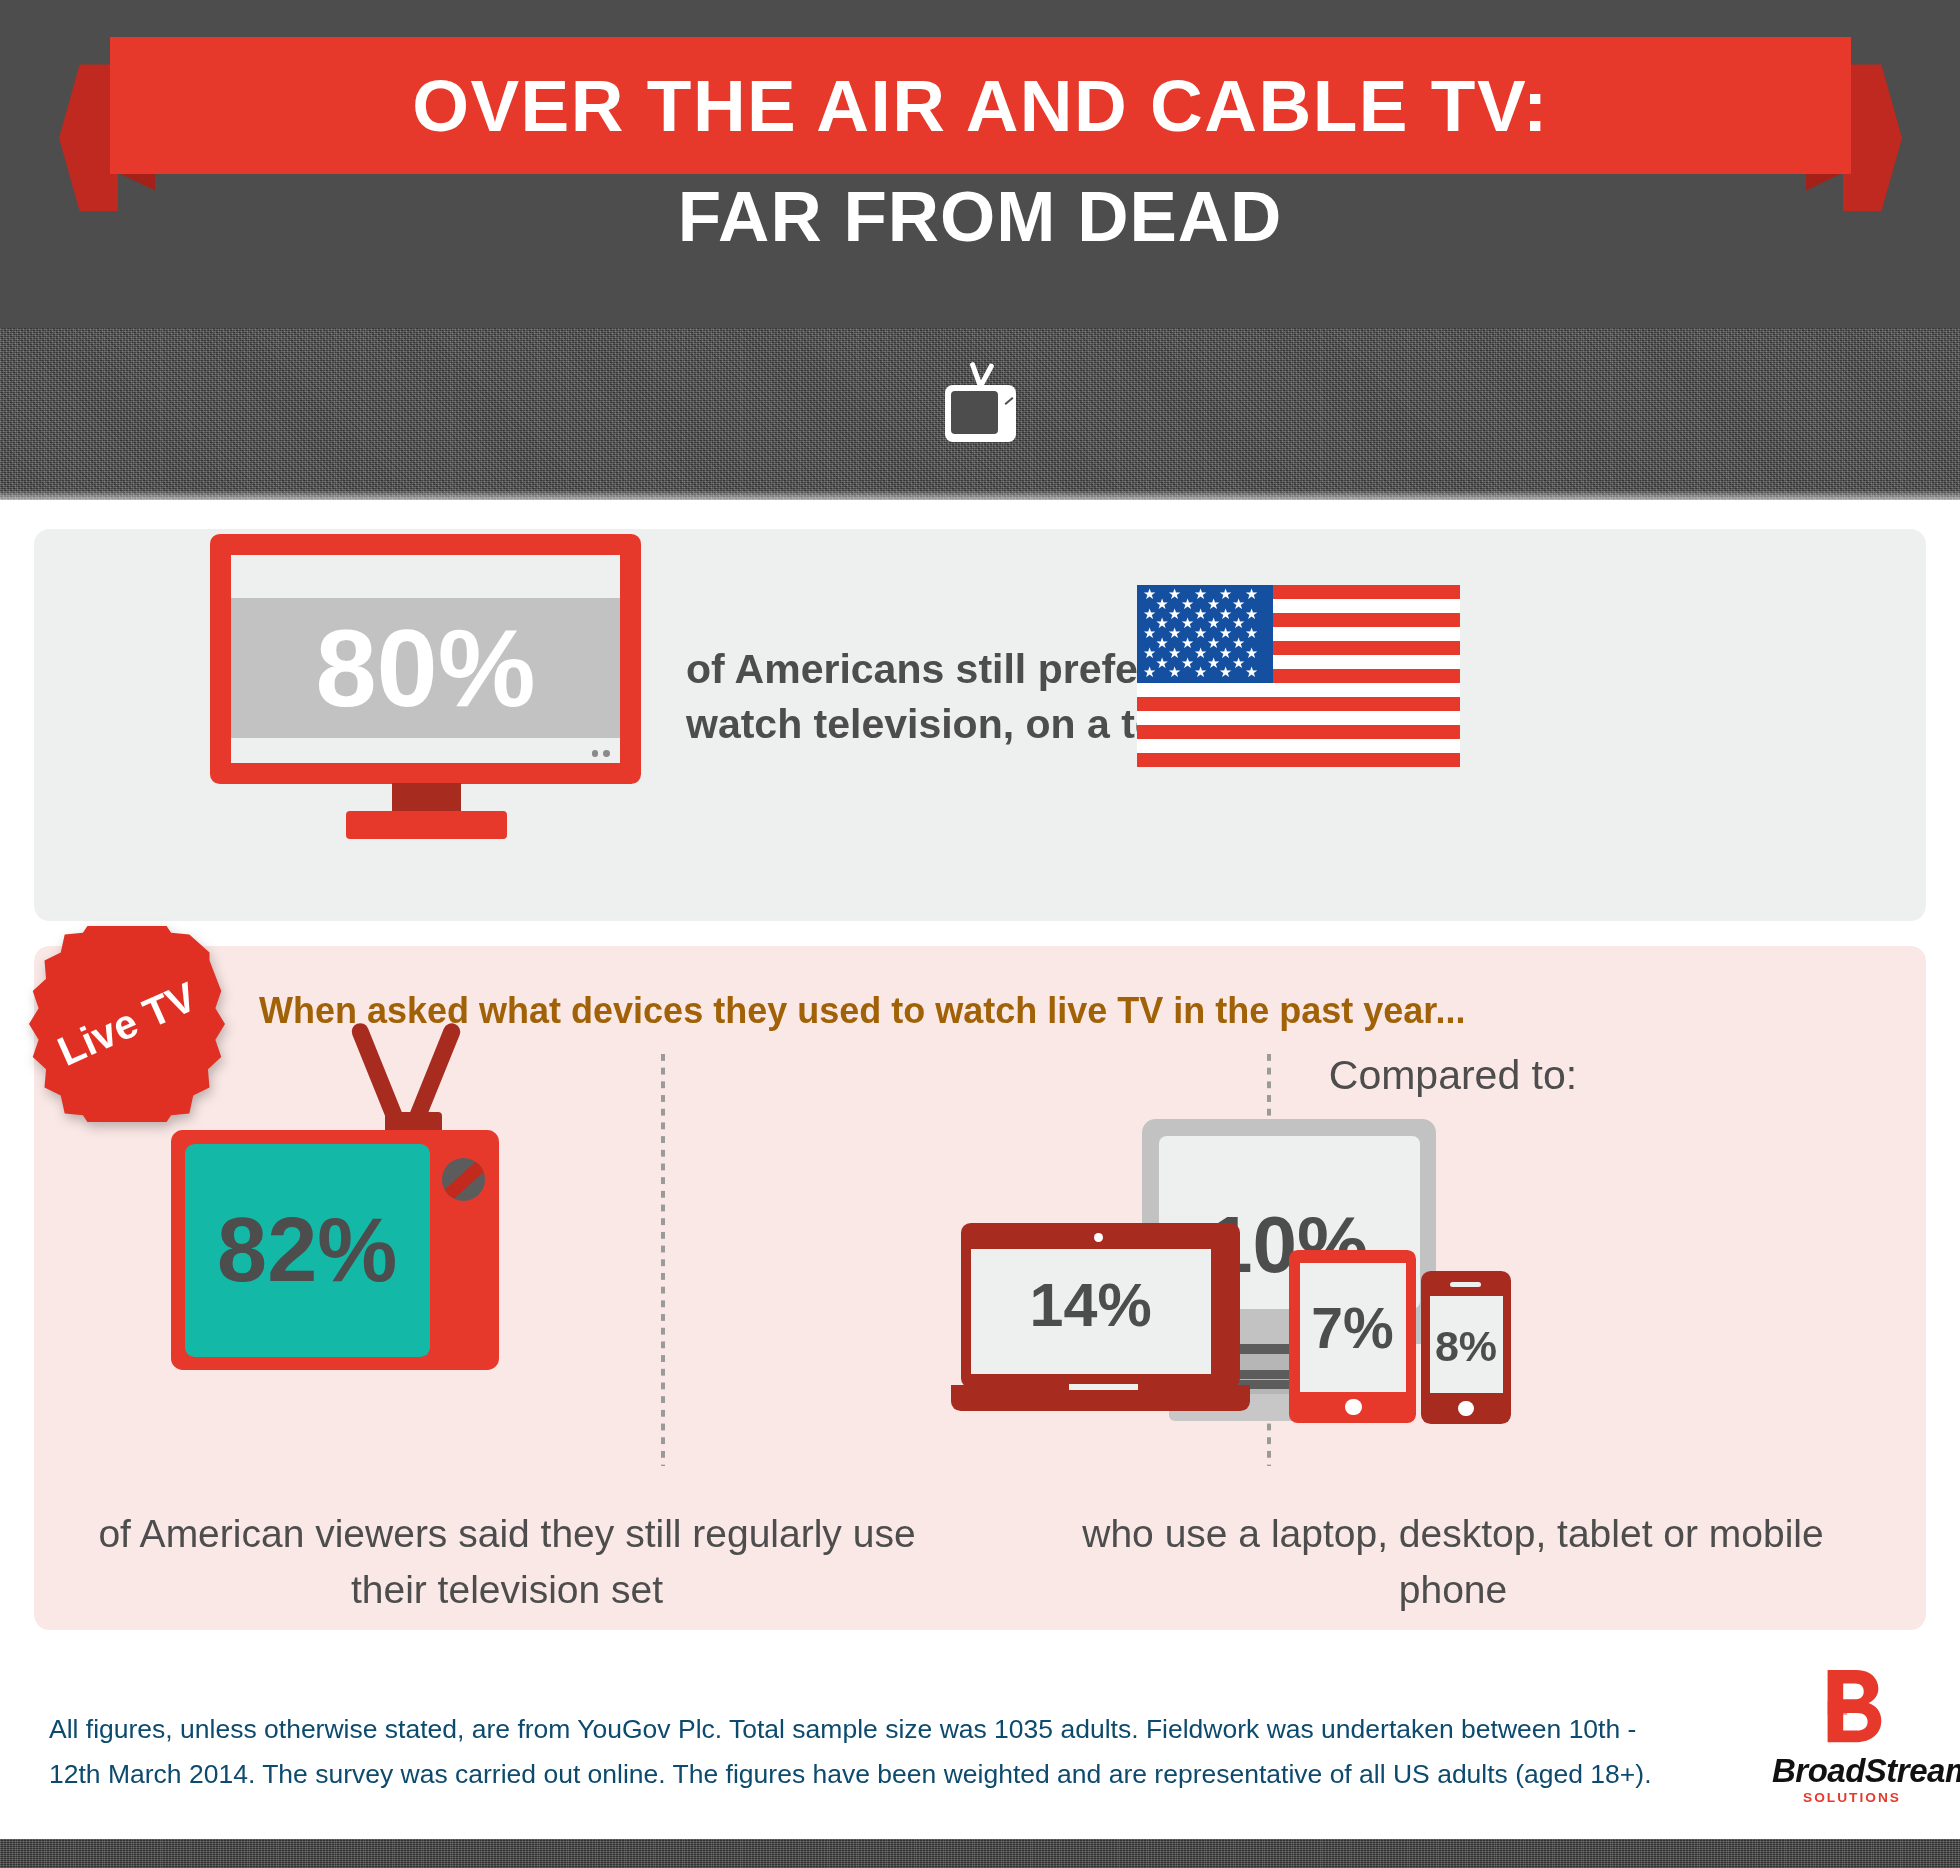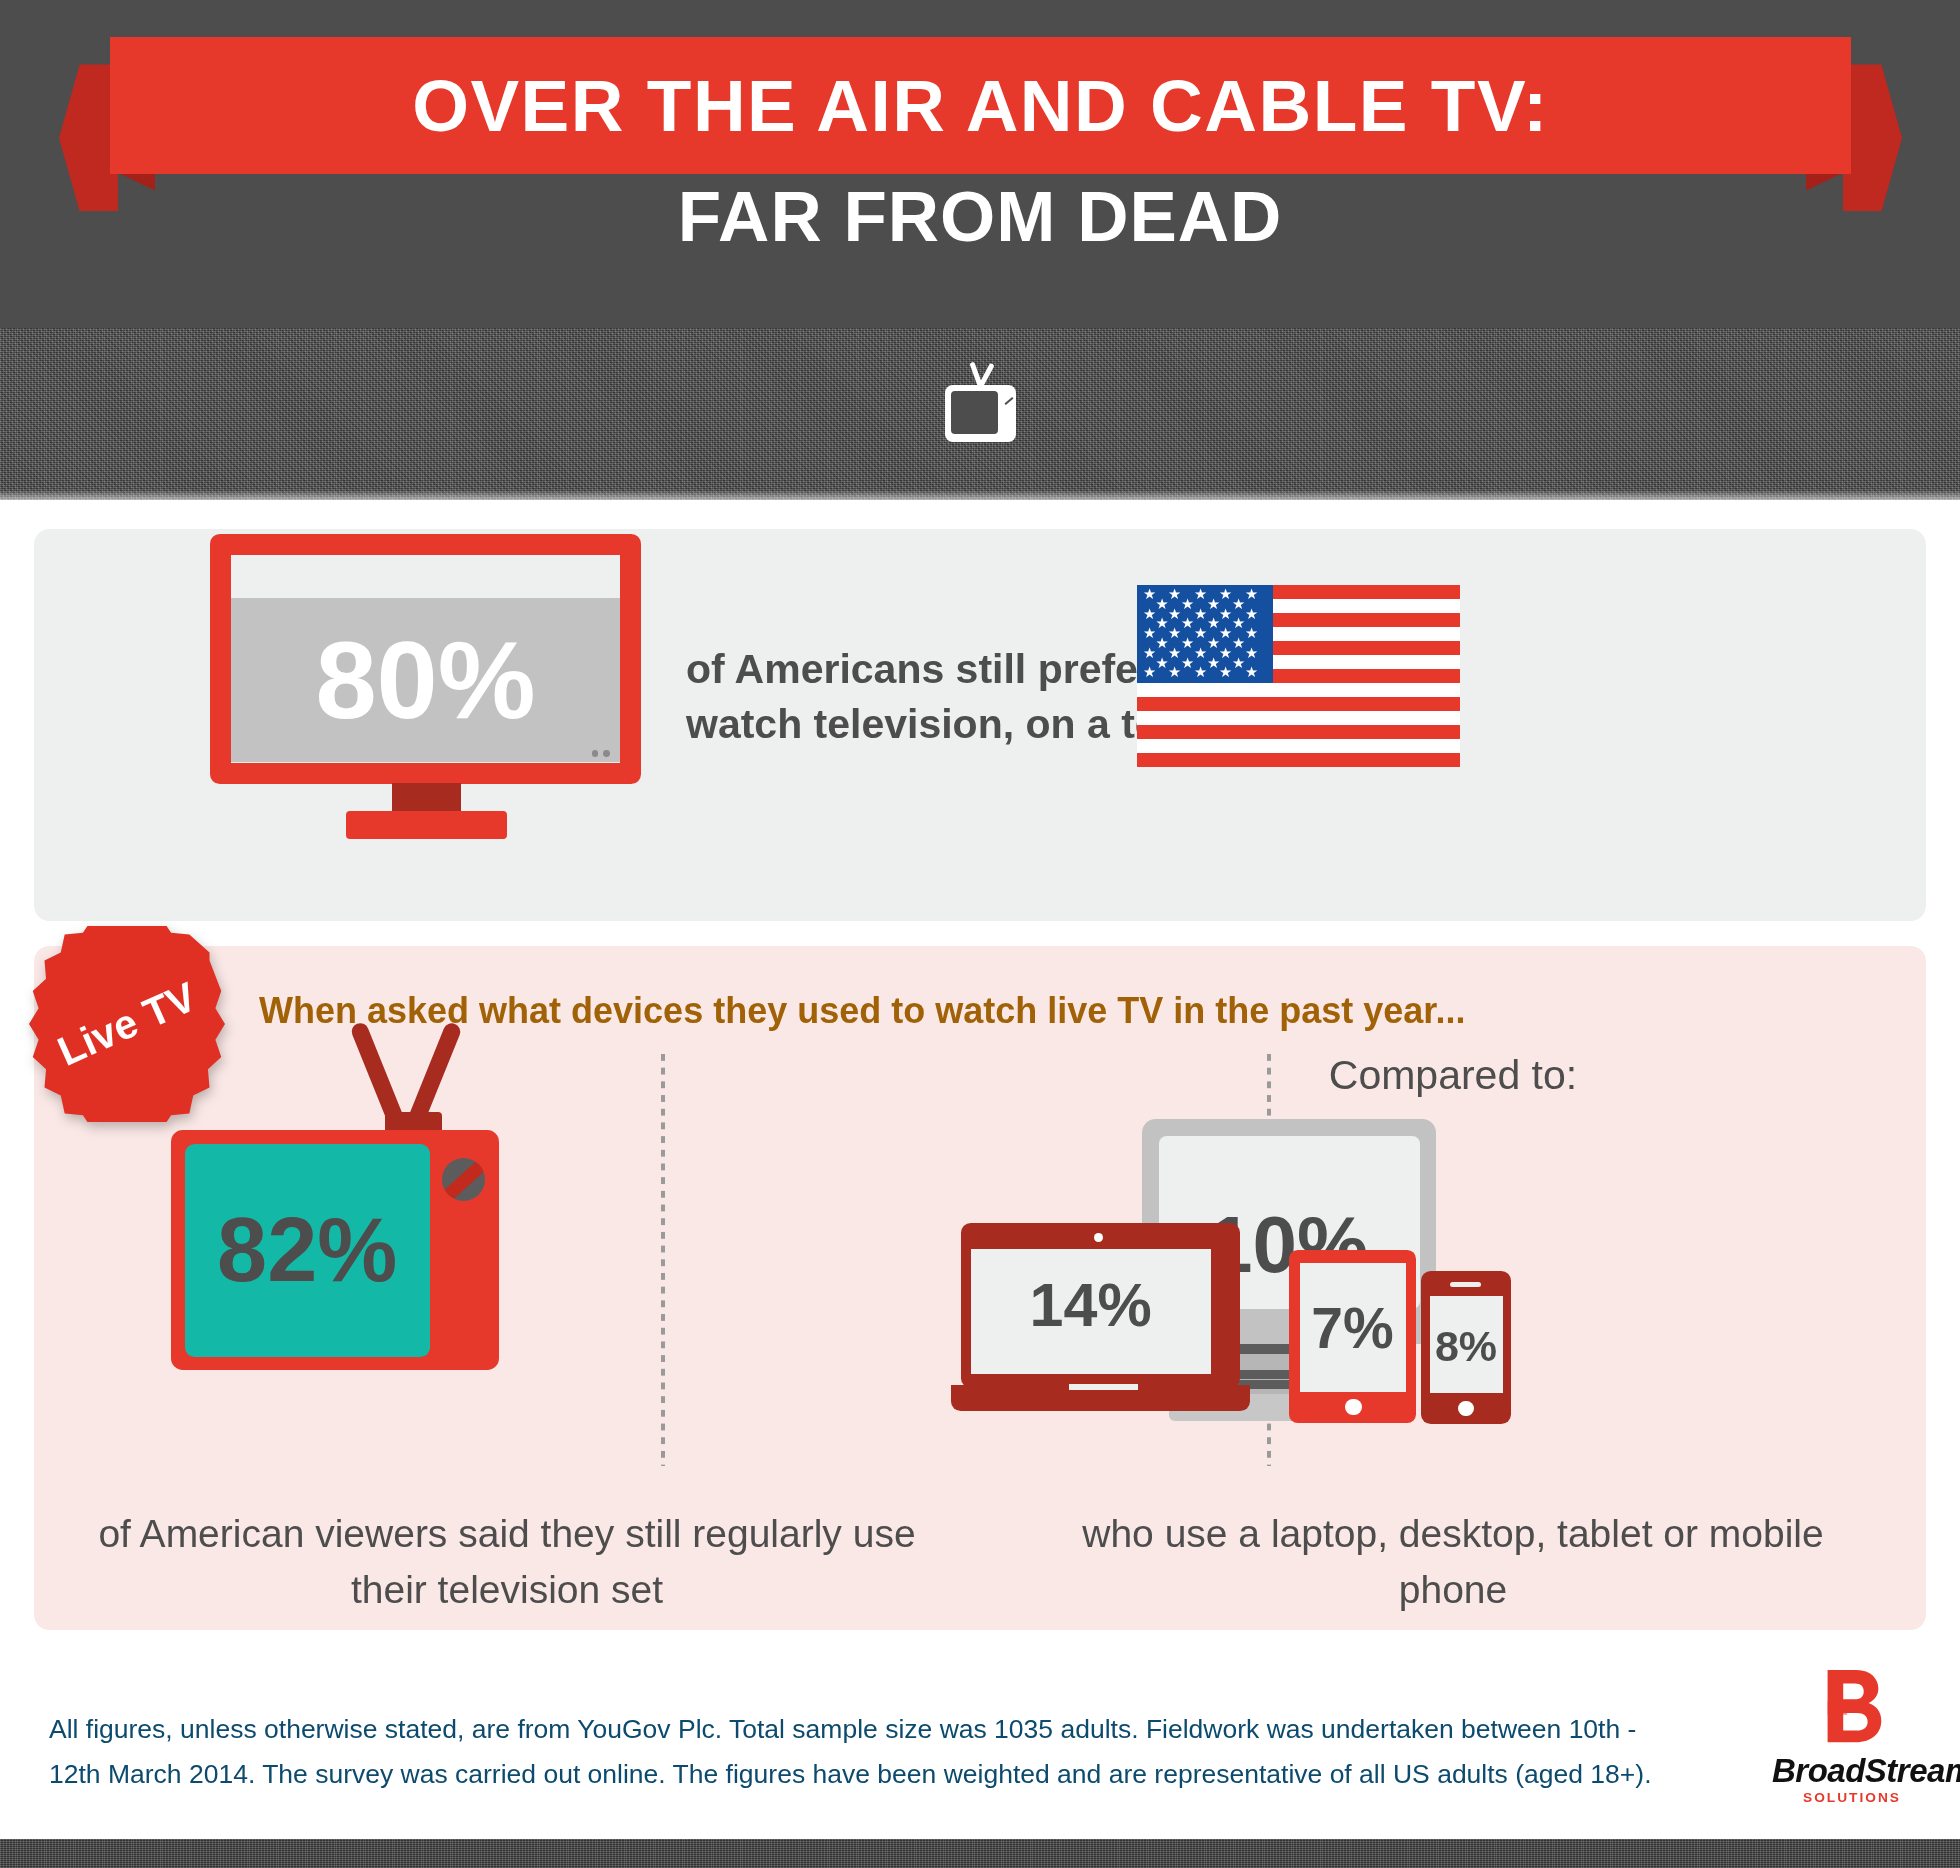--- a/index.html
+++ b/index.html
@@ -90,21 +90,21 @@
   }
   .monitor { position:absolute; left:147px; top:-19.6px; width:490px; height:314px; }
   .monitor .frame {
     position:absolute; left:29px; top:24.5px; width:431px; height:250px;
     border:21.6px solid #e7392b; border-radius:9.8px; background:#eeefef;
   }
   .monitor .topbar {
     position:absolute; left:0; top:0; width:100%; height:43px; background:#eeefef;
   }
   .monitor .screen {
-    position:absolute; left:0; top:43px; width:100%; height:164px; background:#c2c2c2;
+    position:absolute; left:0; top:43px; width:100%; height:140px; background:#c2c2c2;
     display:flex; align-items:center; justify-content:center;
   }
   .monitor .pct { color:#ffffff; font-size:110px; font-weight:700; line-height:1; }
   .monitor .dots { position:absolute; right:9.8px; bottom:5.9px; display:flex; gap:4.9px; }
   .monitor .dots i { width:6.9px; height:6.9px; background:#8a8a8a; border-radius:50%; display:block; }
   .monitor .neck {
     position:absolute; left:211px; top:274px; width:69px; height:29px; background:#a82b20;
   }
   .monitor .base {
     position:absolute; left:165px; top:302px; width:161px; height:27.4px;

